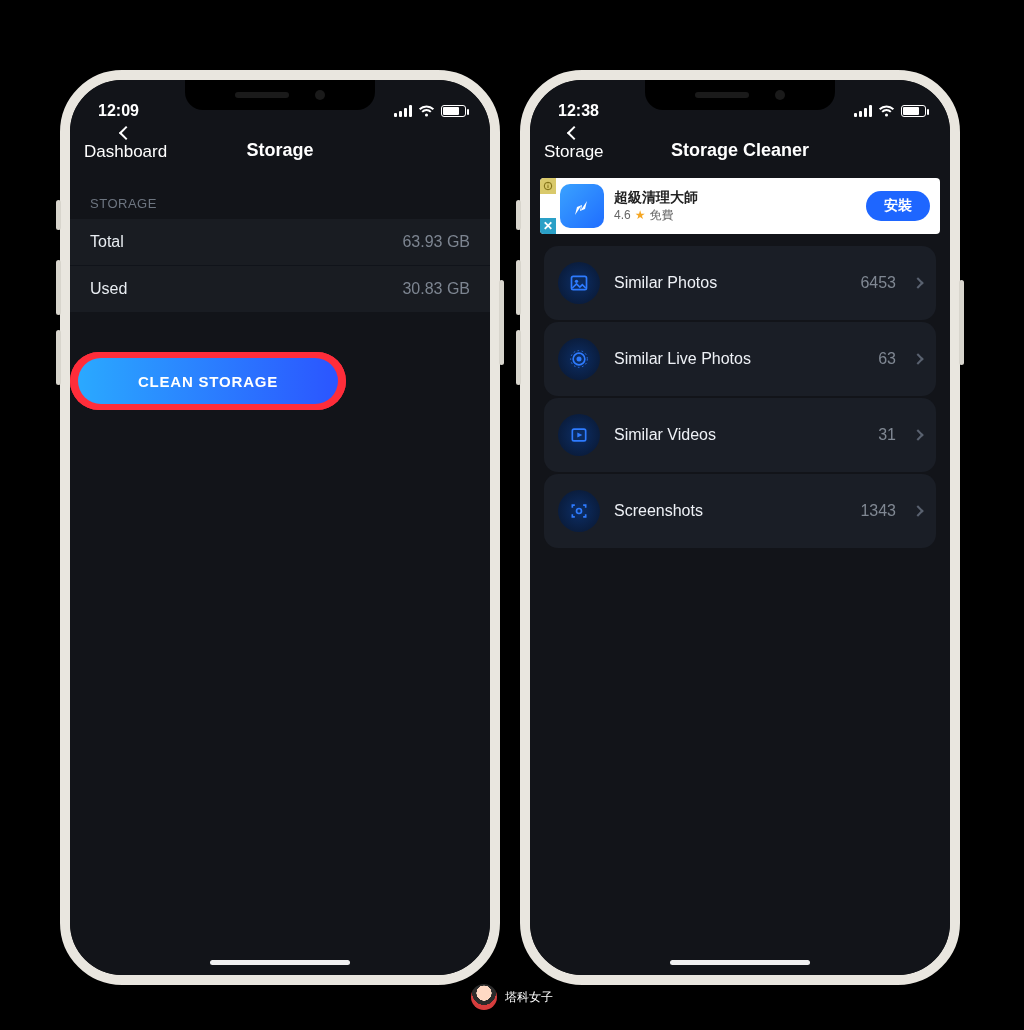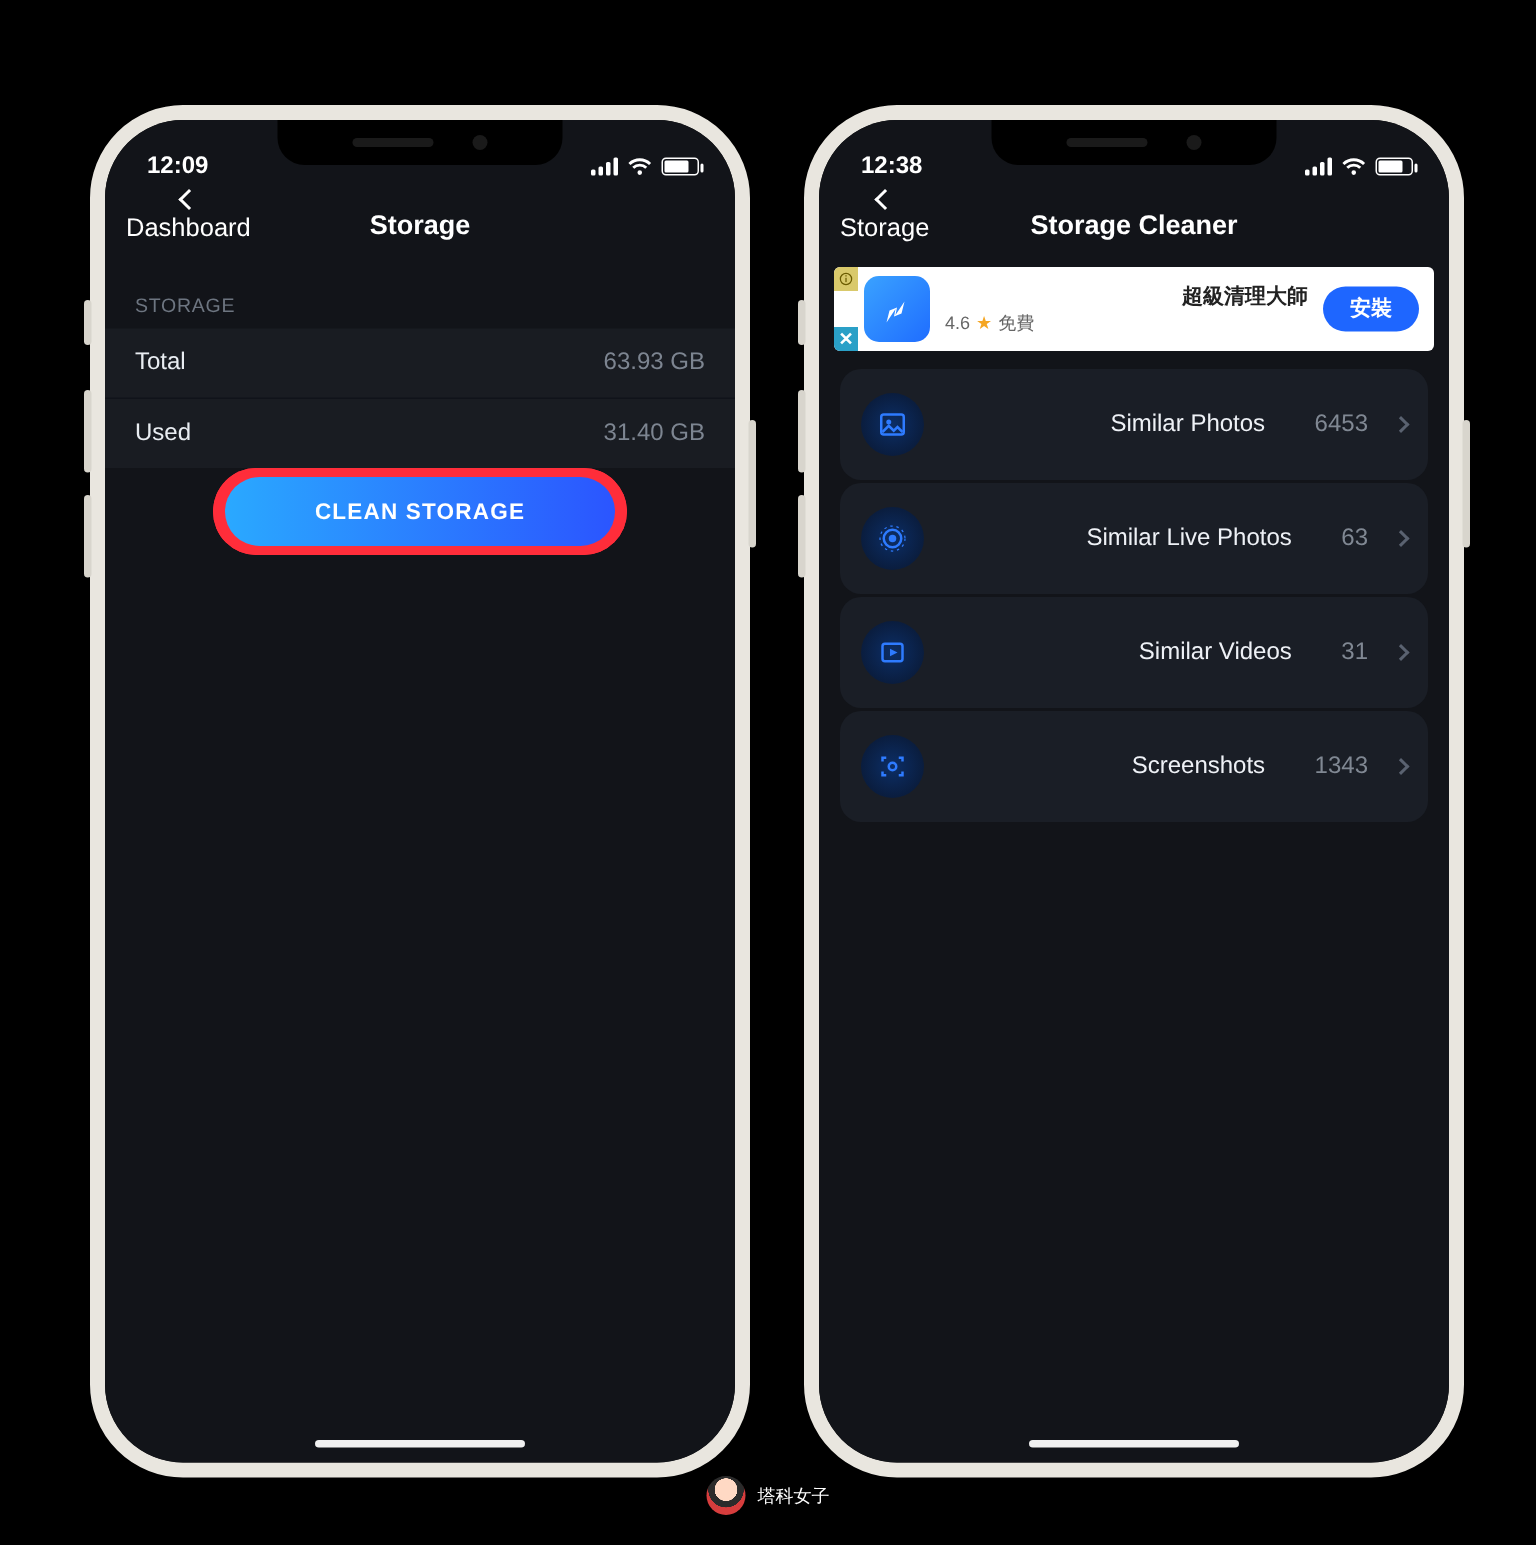--- a/index.html
+++ b/index.html
@@ -13,21 +13,21 @@
     width: 440px;
     height: 915px;
     border-radius: 62px;
     background: #0f1115;
     box-shadow:
       0 0 0 3px #111 inset,
       0 0 0 7px #2a2a2a inset;
     border: 10px solid #e9e6df;
   }
   .phone.left  { left: 60px; }
-  .phone.right { left: 536px; text-align: right; }
+  .phone.right { left: 520px; }
 
   
   .side-btn { position: absolute; background: #d8d5cd; border-radius: 3px; }
   .phone.left .sb1 { left: -14px; top: 120px; width: 5px; height: 30px; }
   .phone.left .sb2 { left: -14px; top: 180px; width: 5px; height: 55px; }
   .phone.left .sb3 { left: -14px; top: 250px; width: 5px; height: 55px; }
   .phone.left .sb4 { right: -14px; top: 200px; width: 5px; height: 85px; }
   .phone.right .sb1 { left: -14px; top: 120px; width: 5px; height: 30px; }
   .phone.right .sb2 { left: -14px; top: 180px; width: 5px; height: 55px; }
   .phone.right .sb3 { left: -14px; top: 250px; width: 5px; height: 55px; }
@@ -102,21 +102,21 @@
   .kvrow {
     display:flex; justify-content:space-between; align-items:center;
     padding: 14px 20px;
     font-size:16px;
     border-bottom:1px solid #10131a;
   }
   .kvrow:last-child{border-bottom:none;}
   .kvrow .k{color:#e9edf2;text-align:center;}
   .kvrow .v{color:#7d8591;}
 
-  .clean-wrap{ display:flex; justify-content:center; }
+  .clean-wrap{ display:flex; margin-top:40px; }
   .clean-ring{
     padding:6px 8px;
     border-radius:999px;
     background:#ff2d3a;
     box-shadow:0 0 0 2px #ff2d3a inset;
   }
   .clean-btn{
     display:flex;align-items:center;justify-content:center;
     width:260px;height:46px;border-radius:999px;
     background:linear-gradient(90deg,#2aa9ff 0%,#2b55ff 100%);
@@ -237,21 +237,21 @@
 
       <div class="sec-head">STORAGE</div>
 
       <div class="kvlist">
         <div class="kvrow">
           <span class="k">Total</span>
           <span class="v">63.93 GB</span>
         </div>
         <div class="kvrow">
           <span class="k">Used</span>
-          <span class="v">31.40 GB</span>
+          <span class="v">30.83 GB</span>
         </div>
       </div>
 
       <div class="clean-wrap">
         <div class="clean-ring">
           <div class="clean-btn">
             <span>CLEAN STORAGE</span>
           </div>
         </div>
       </div>

